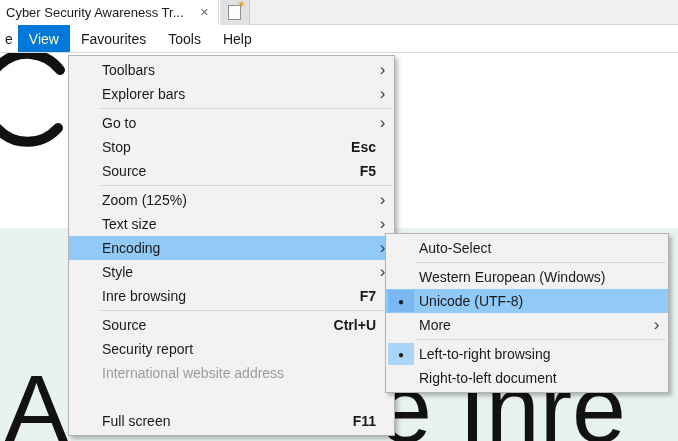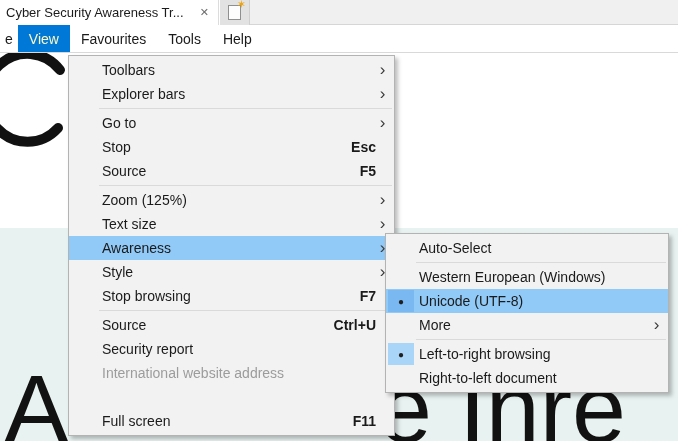--- a/index.html
+++ b/index.html
@@ -129,31 +129,31 @@
         <span class="label">Zoom (125%)</span>
         <span class="arrow">›</span>
       </div>
       <div class="mi">
         <span class="icon"></span>
         <span class="label">Text size</span>
         <span class="arrow">›</span>
       </div>
       <div class="mi hl">
         <span class="icon"></span>
-        <span class="label">Awareness</span>
+        <span class="label">Encoding</span>
         <span class="arrow">›</span>
       </div>
       <div class="mi">
         <span class="icon"></span>
         <span class="label">Style</span>
         <span class="arrow">›</span>
       </div>
       <div class="mi">
         <span class="icon"></span>
-        <span class="label">Stop browsing</span>
+        <span class="label">Inre browsing</span>
         <span class="shortcut">F7</span>
         <span class="arrow"></span>
       </div>
       <div class="msep"></div>
       <div class="mi">
         <span class="icon"></span>
         <span class="label">Source</span>
         <span class="shortcut">Ctrl+U</span>
         <span class="arrow"></span>
       </div>

